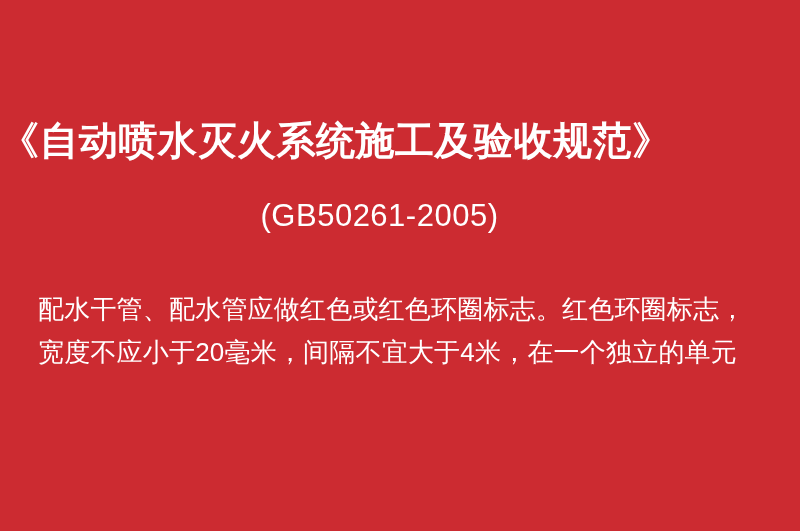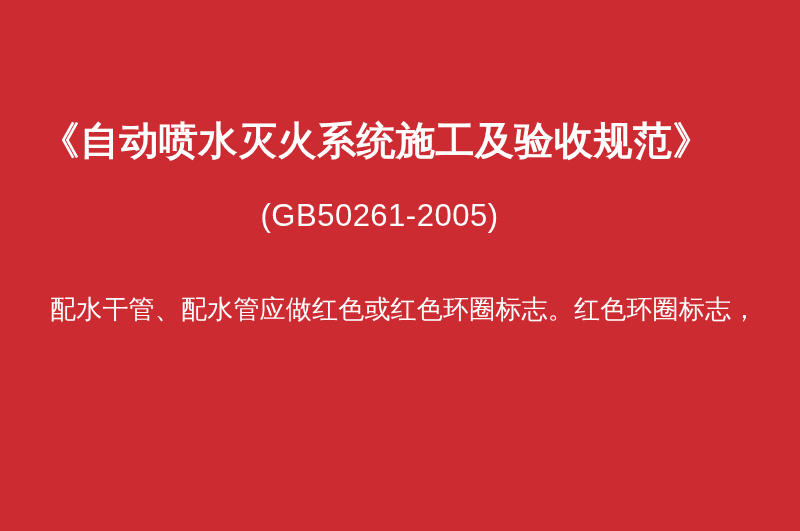--- a/index.html
+++ b/index.html
@@ -20,21 +20,21 @@
     height: 531px;
     background: #cc2b31;
     box-sizing: border-box;
   }
 
   #title-block {
     position: absolute;
     left: 0;
     top: 118px;
     width: 712px;
-    text-align: right;
+    text-align: left;
   }
 
   #doc-title {
     display: block;
     color: #ffffff;
     font-size: 39px;
     font-weight: bold;
     letter-spacing: 0.5px;
     line-height: 1.18;
     white-space: nowrap;
@@ -53,21 +53,21 @@
     color: #ffffff;
     font-size: 31px;
     font-weight: 400;
     letter-spacing: 0.5px;
     line-height: 1.2;
     white-space: nowrap;
   }
 
   #body-block {
     position: absolute;
-    left: 50px;
+    left: 38px;
     top: 288px;
     width: 730px;
   }
 
   .body-line {
     display: block;
     color: #ffffff;
     font-size: 26px;
     font-weight: 400;
     line-height: 43px;
@@ -83,15 +83,16 @@
   <div id="title-block">
     <span id="doc-title">《自动喷水灭火系统施工及验收规范》</span>
   </div>
 
   <div id="subtitle-block">
     <span id="doc-subtitle">(GB50261-2005)</span>
   </div>
 
   <div id="body-block">
     <span class="body-line">配水干管、配水管应做红色或红色环圈标志。红色环圈标志，</span>
+    <span class="body-line">宽度不应小于20毫米，间隔不宜大于4米，在一个独立的单元</span>
   </div>
 
 </div>
 
 </body></html>

